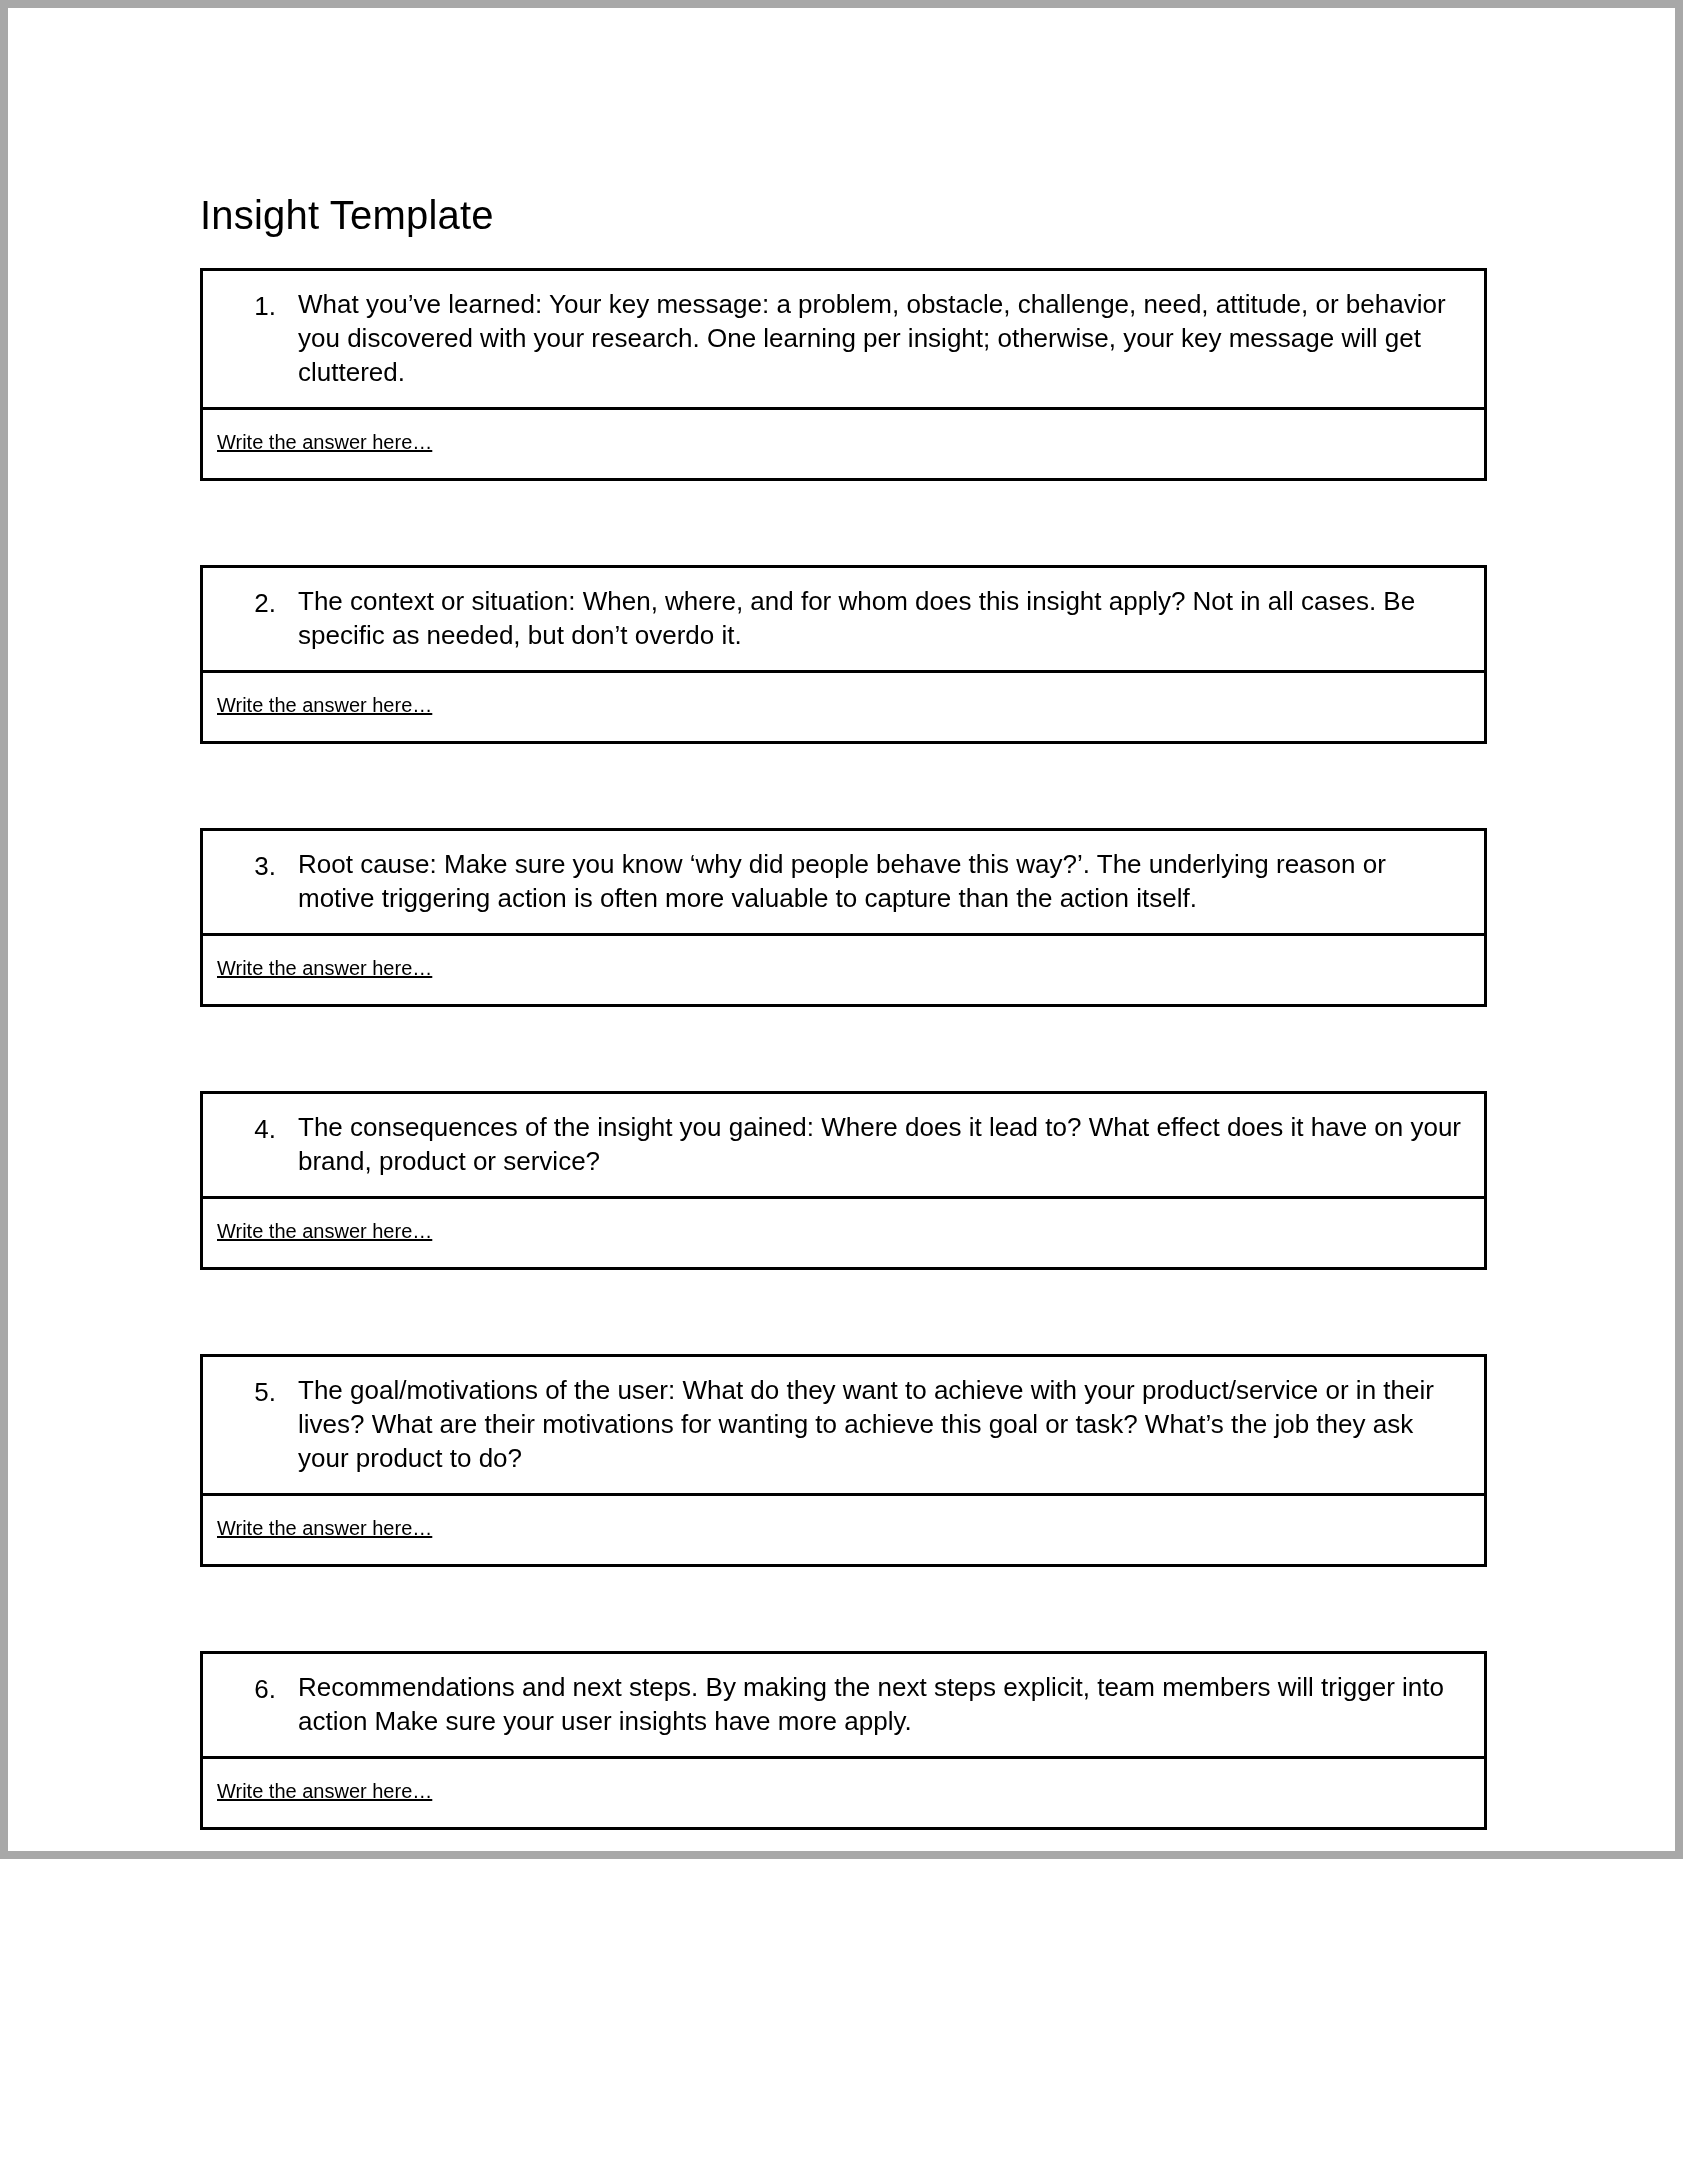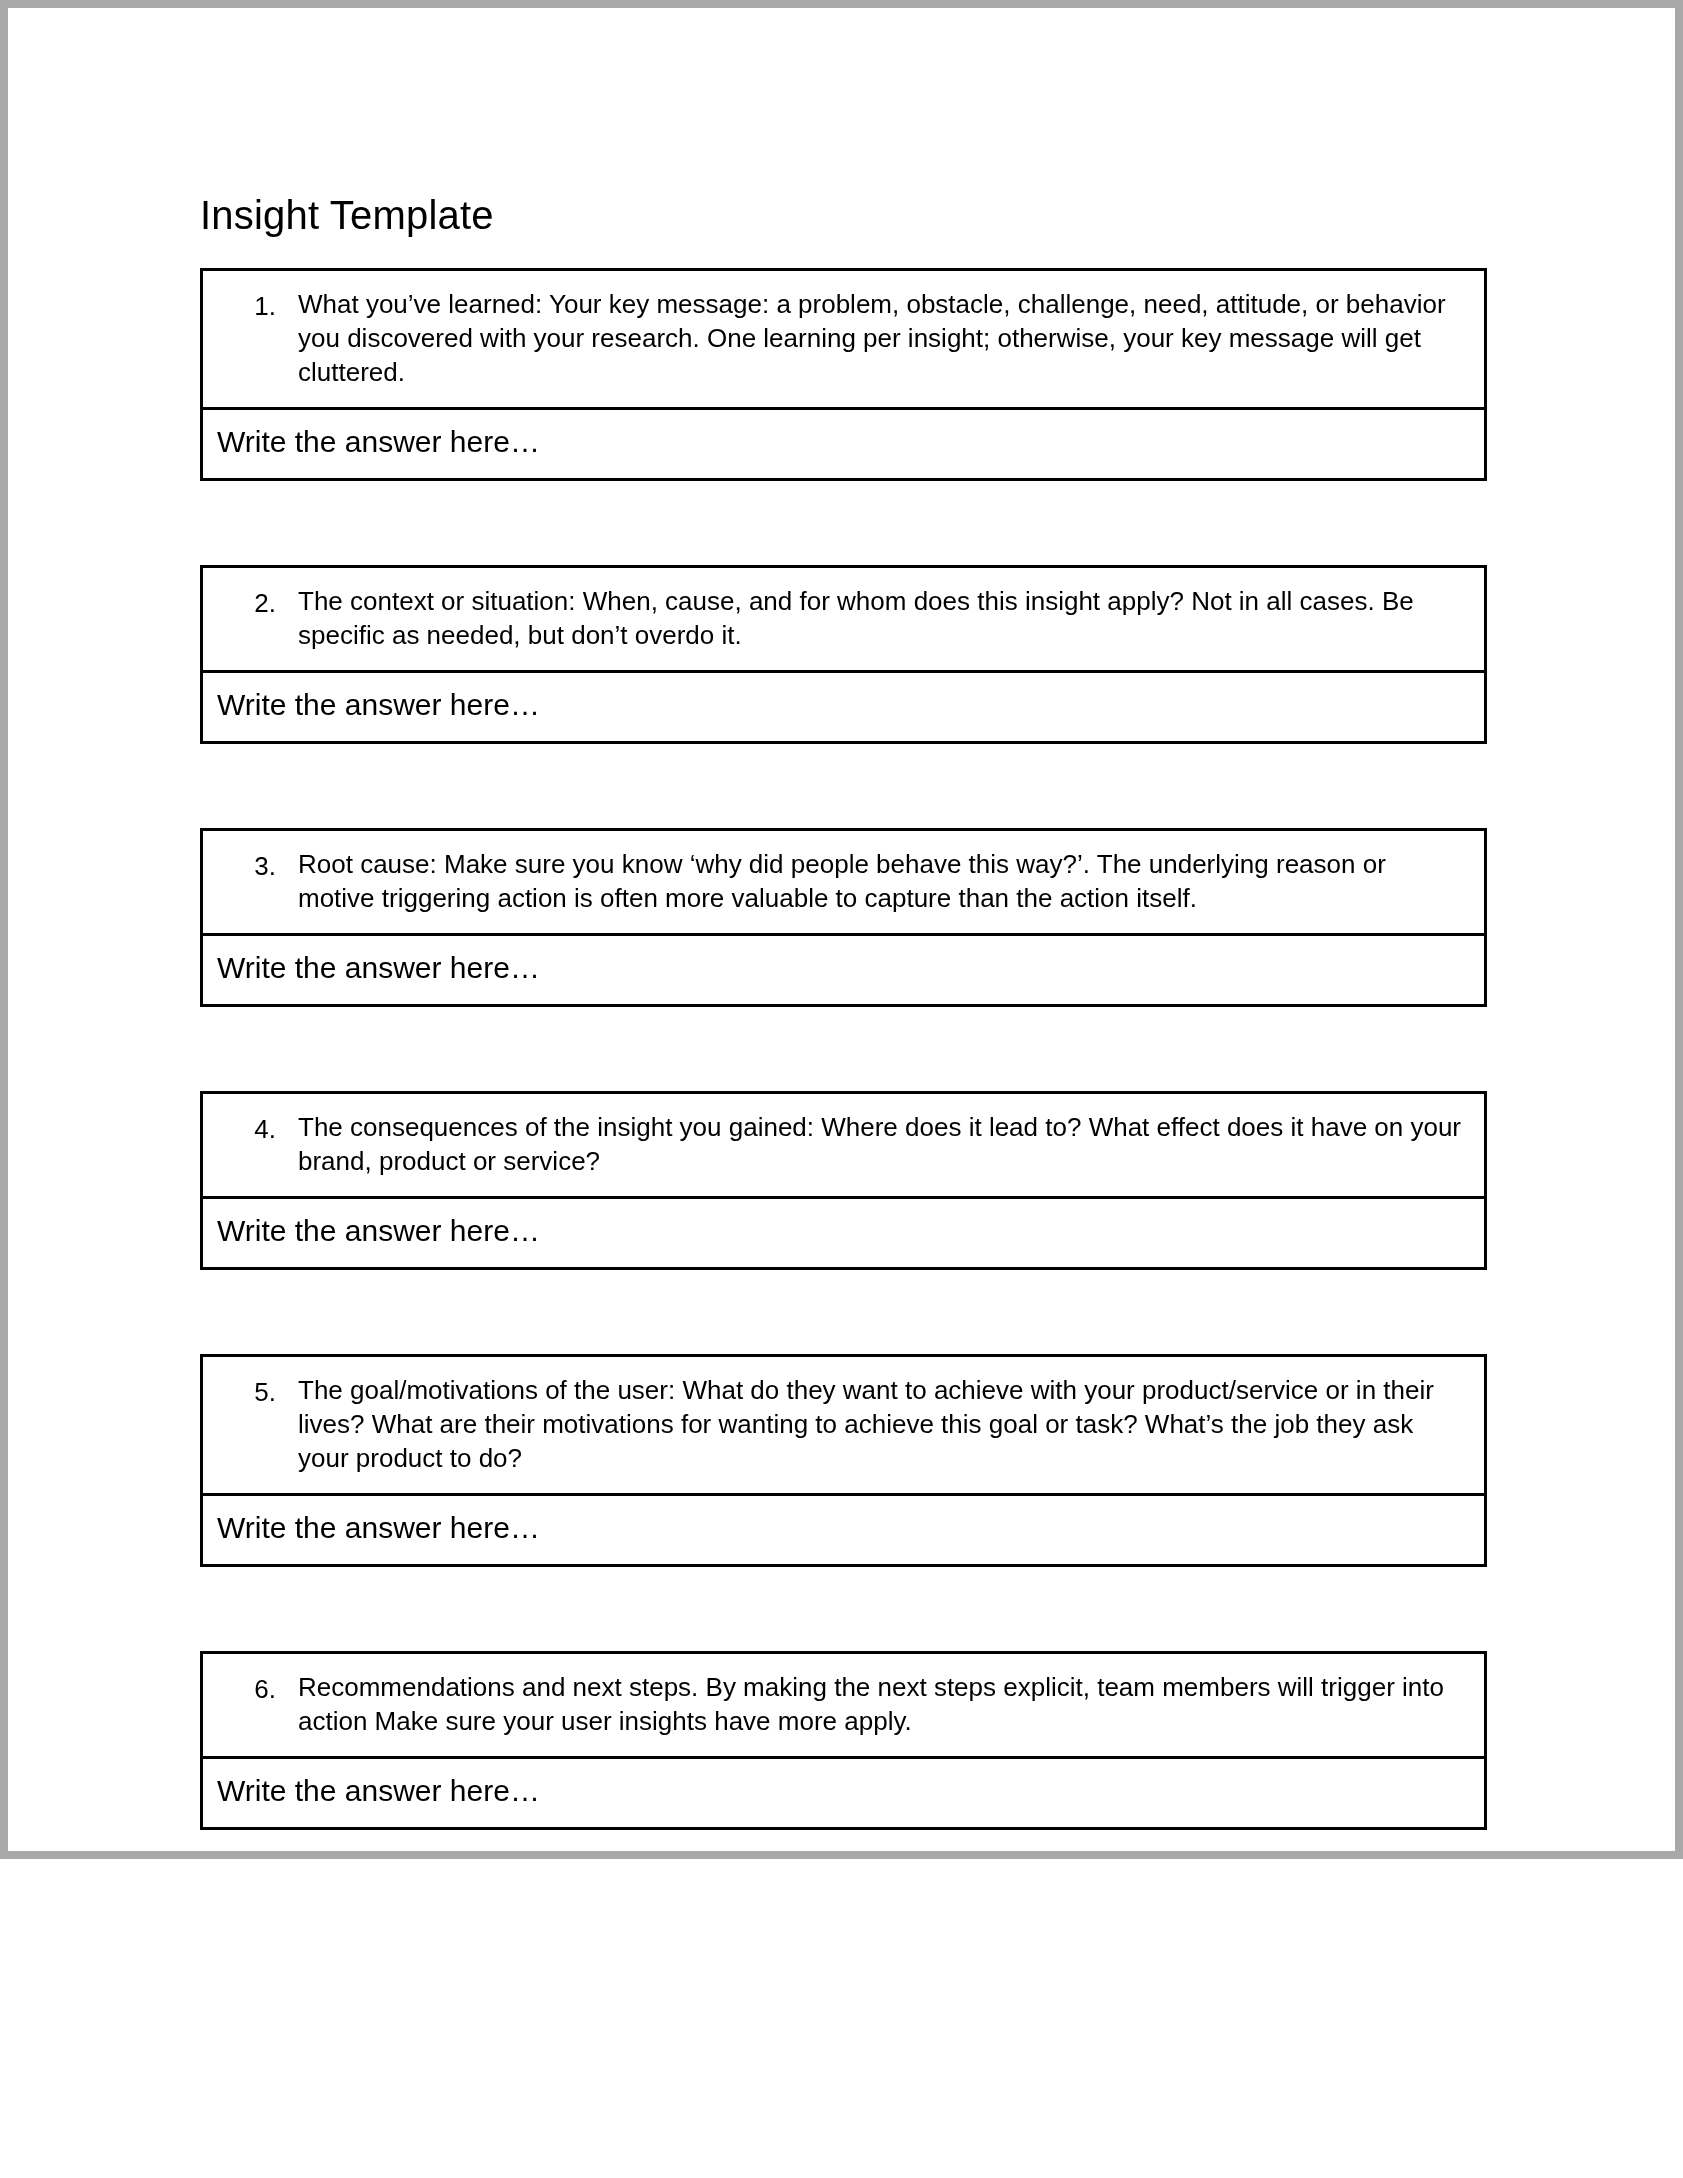--- a/index.html
+++ b/index.html
@@ -93,24 +93,25 @@
   .answer-cell {
     box-sizing: border-box;
     border: 3px solid #000000;
     border-top: none;
     background: #ffffff;
     padding: 14px 0 18px 0;
     min-height: 61px;
   }
 
   .answer-text {
-    font-size: 30px;
+    font-size: 20px;
     line-height: 36px;
     color: #000000;
     padding-left: 14px;
+    text-decoration: underline;
   }
 </style>
 </head>
 <body>
 
 <div id="page-canvas">
   <div id="page-inner">
     <div id="content">
 
       <h1 id="doc-title">Insight Template</h1>
@@ -124,21 +125,21 @@
         </div>
         <div class="answer-cell">
           <div class="answer-text">Write the answer here…</div>
         </div>
       </div>
 
       <div class="insight-block">
         <div class="prompt-cell">
           <div class="prompt-row">
             <div class="prompt-number">2.</div>
-            <div class="prompt-text">The context or situation: When, cause, and for whom does this insight apply? Not in all cases. Be specific as needed, but don’t overdo it.</div>
+            <div class="prompt-text">The context or situation: When, where, and for whom does this insight apply? Not in all cases. Be specific as needed, but don’t overdo it.</div>
           </div>
         </div>
         <div class="answer-cell">
           <div class="answer-text">Write the answer here…</div>
         </div>
       </div>
 
       <div class="insight-block">
         <div class="prompt-cell">
           <div class="prompt-row">

